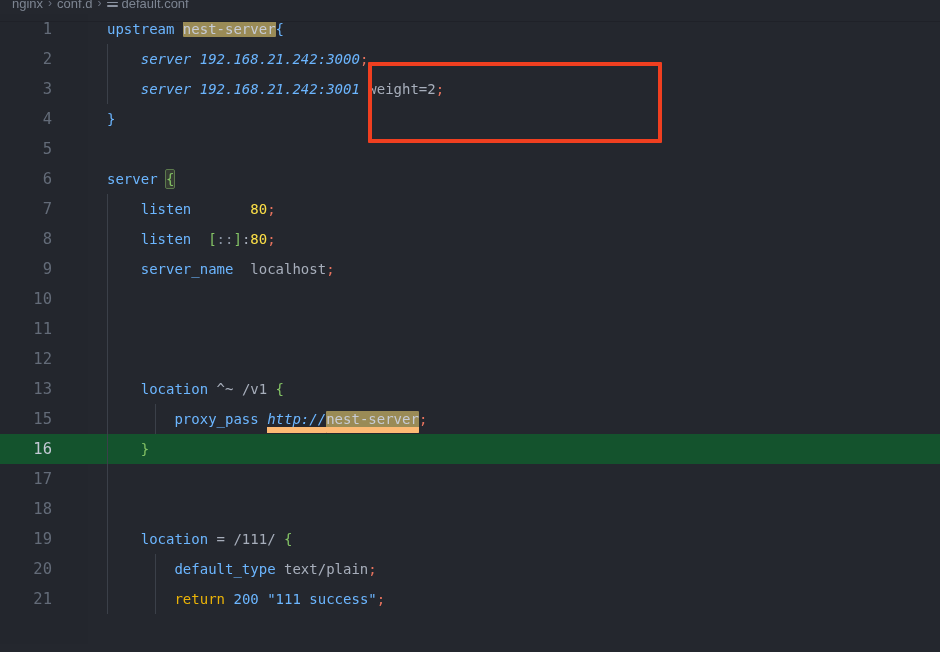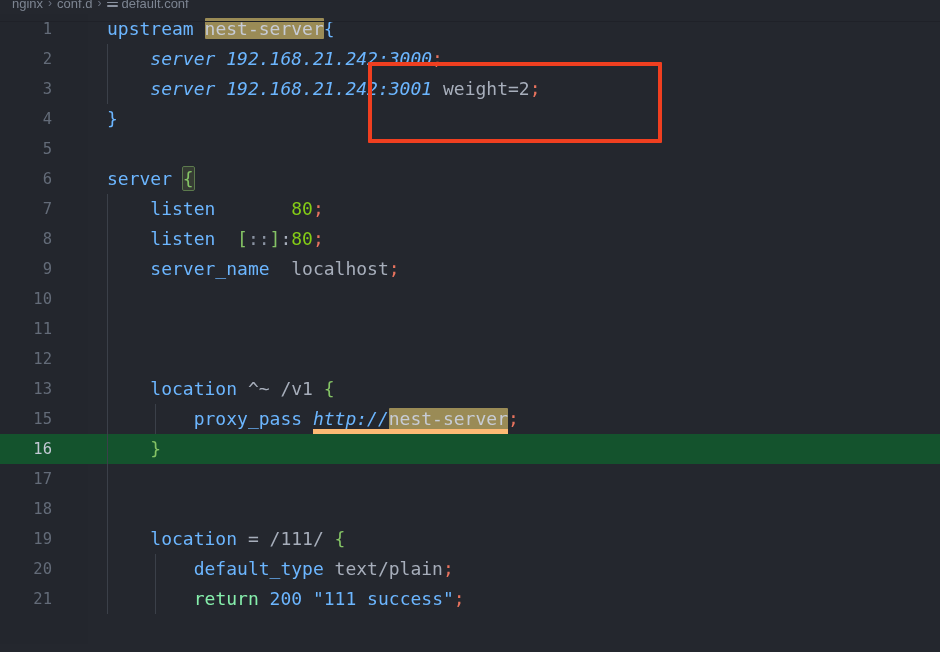--- a/index.html
+++ b/index.html
@@ -123,47 +123,47 @@
   }
   .row.active .lnum { color: #c3c9d4; }
 
   .codetext {
     position: absolute;
     left: 107px;
     top: 0;
     height: 30px;
     line-height: 30px;
     font-family: "DejaVu Sans Mono", monospace;
-    font-size: 18px;
+    font-size: 14px;
     letter-spacing: 0.0px;
     white-space: pre;
     color: #9aa2b1;
   }
 
   
   .iguide {
     position: absolute;
     width: 1px;
     background: #3b4049;
     left: 107px;
     top: 0;
     height: 30px;
   }
 
   
   .t-kw     { color: #6cb6ff; }   
   .t-blue   { color: #6cb6ff; font-style: italic; }
-  .t-val    { color: #84cc16; }
+  .t-val    { color: #fde047; }
   .t-plain  { color: #a7aebb; }
   .t-punc   { color: #8b94a3; }
   .t-semi   { color: #e8735e; }
   .t-brace  { color: #6cb6ff; }
   .t-green  { color: #84c365; }
   .t-comment{ color: #6f7782; }
-  .t-ret    { color: #86efac; }
+  .t-ret    { color: #eab308; }
   .t-str    { color: #6cb6ff; }
 
   .hl {
     background: #9a8b56;
     color: #c7ccd6;
     border-radius: 1px;
   }
   .link-seg { border-bottom: 6px solid #fdba74; }
 
   .bracket-match {

